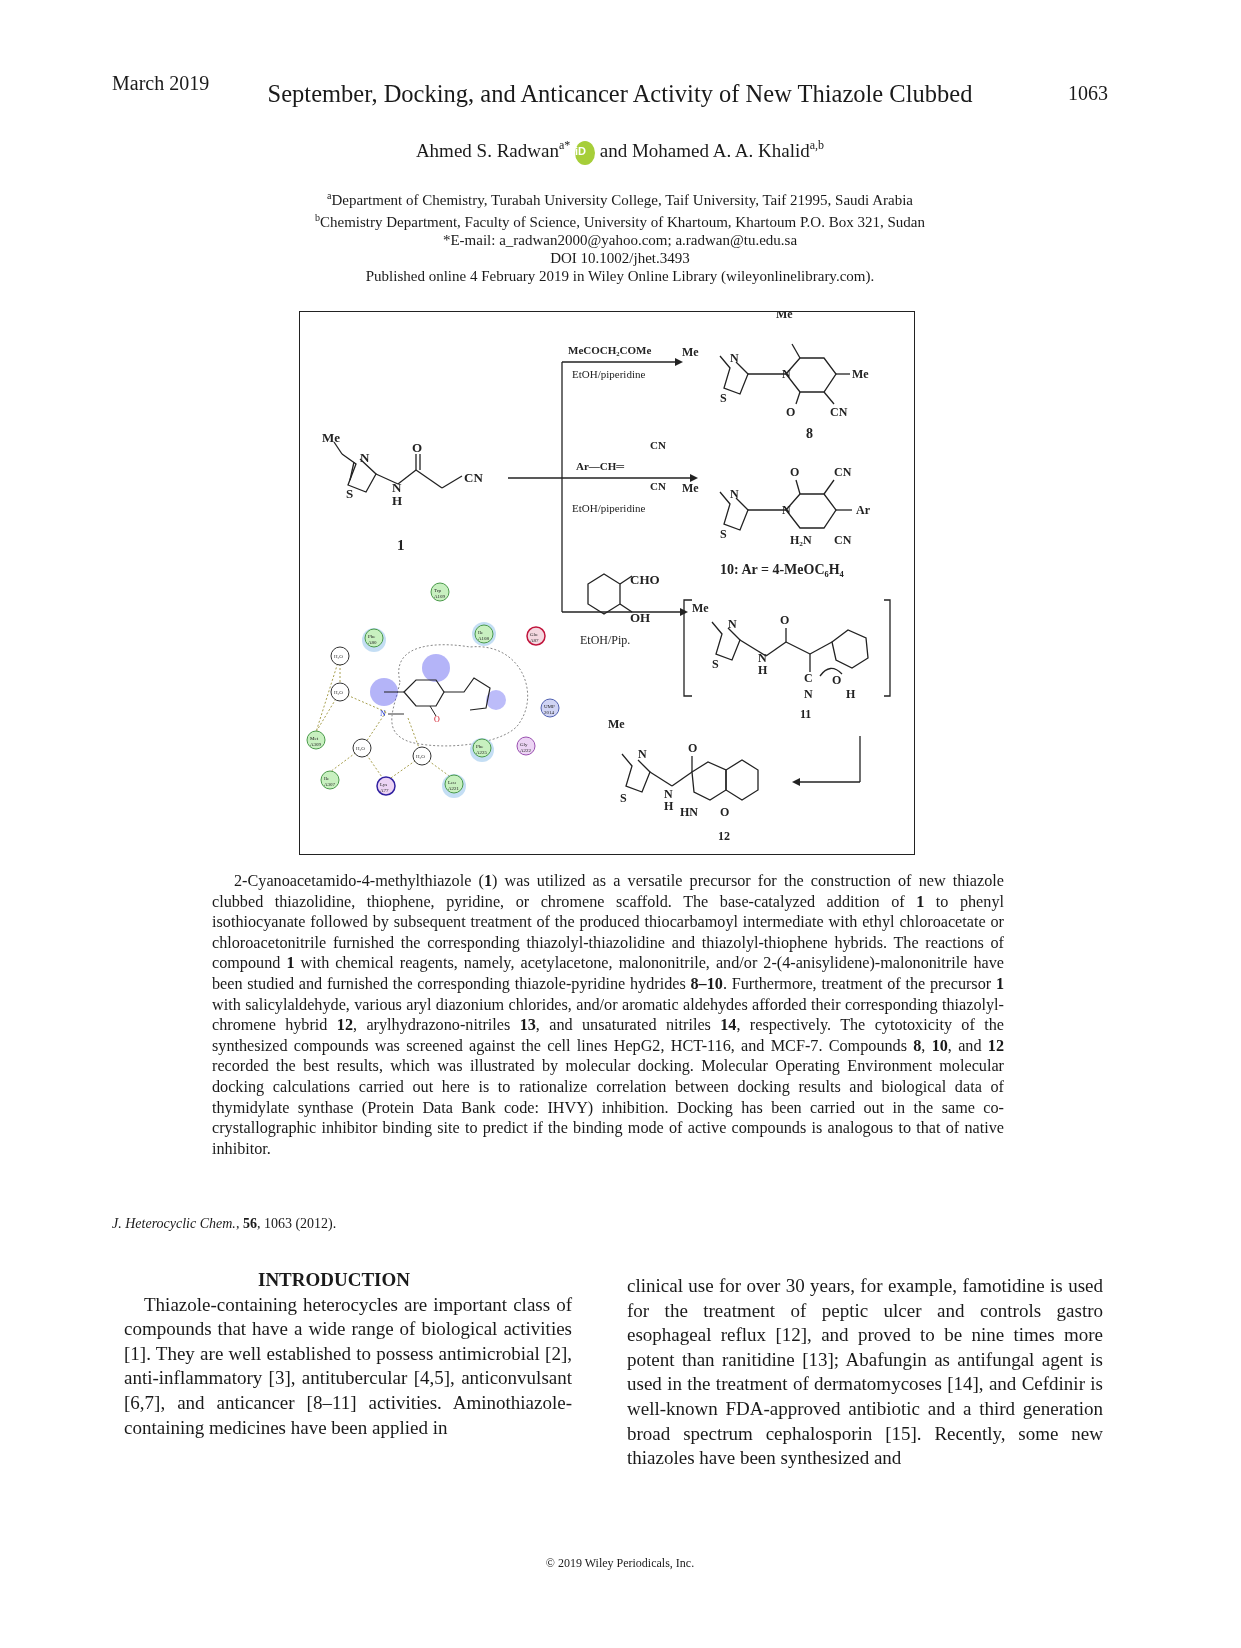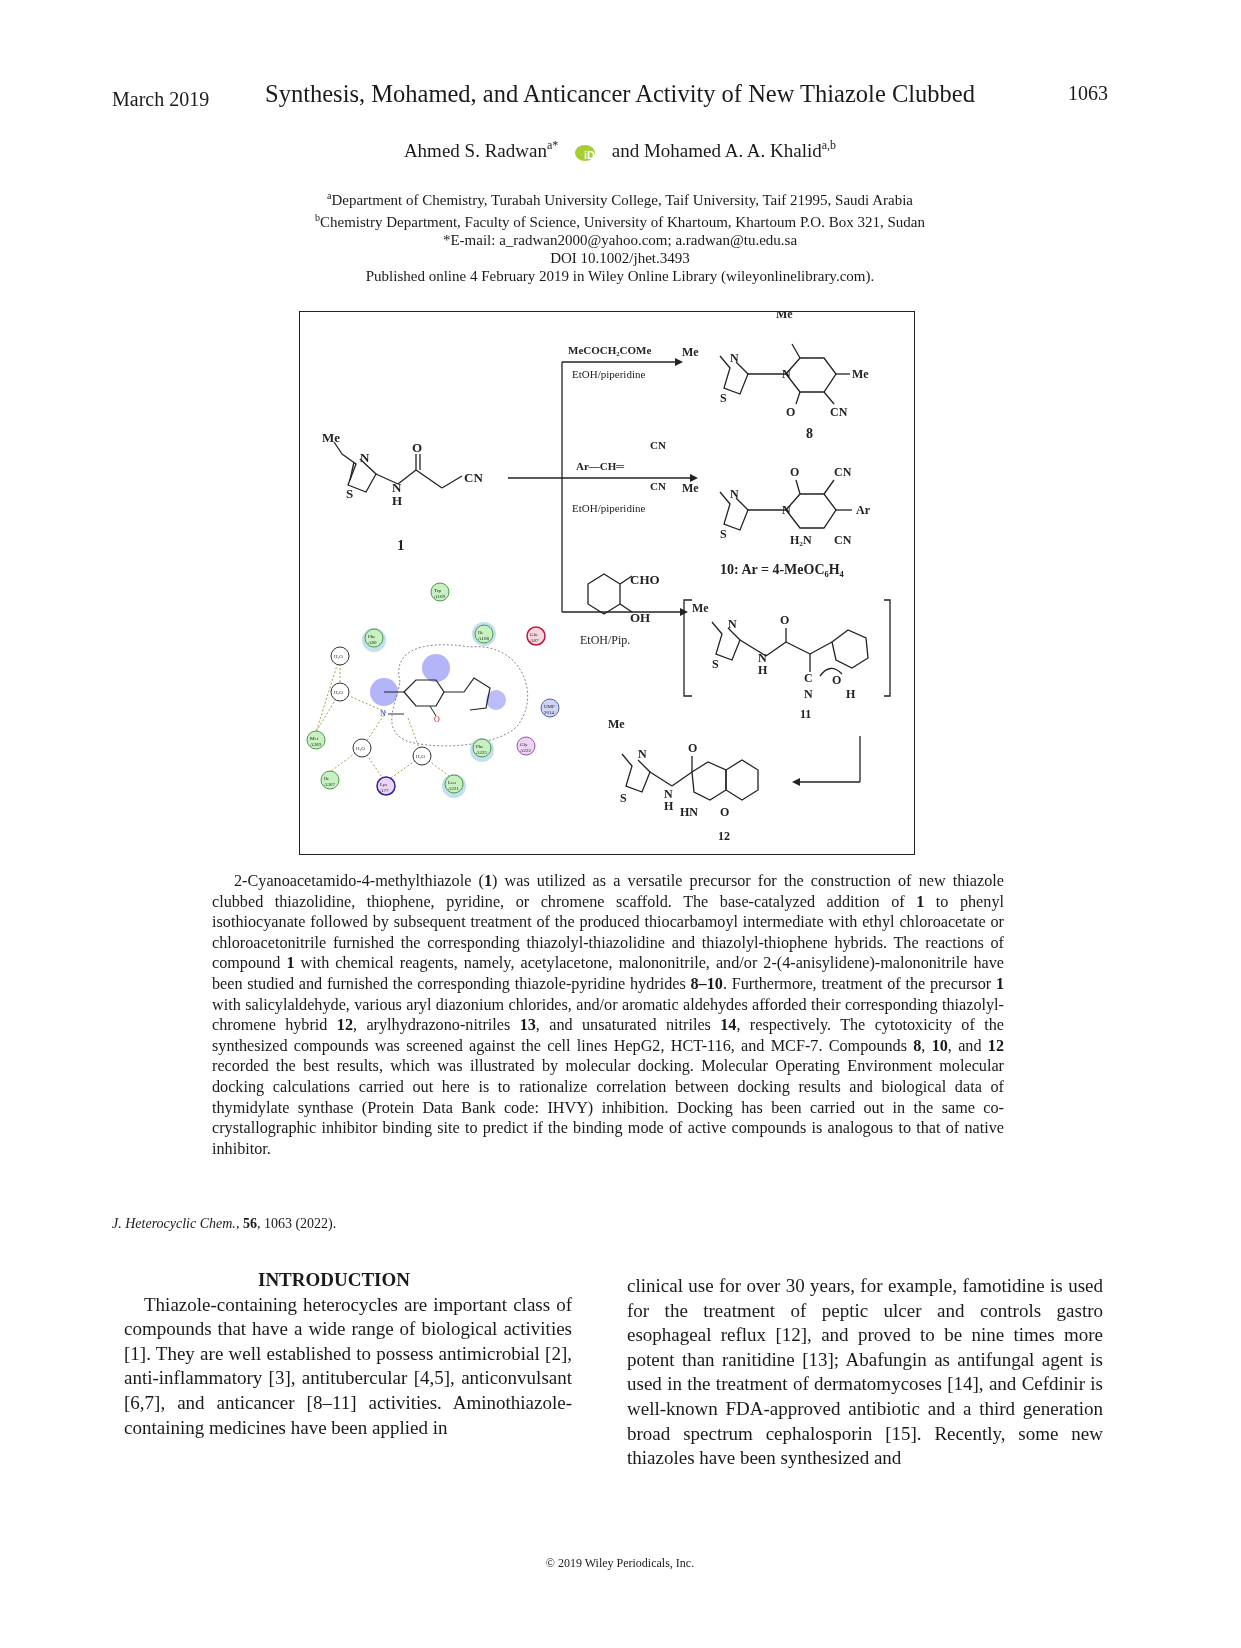--- a/index.html
+++ b/index.html
@@ -1,26 +1,26 @@
 <!DOCTYPE html>
 <html><head>
 <meta charset="utf-8">
 <style>
   html, body { margin:0; padding:0; background:#ffffff; }
   body { width:1241px; height:1648px; position:relative; overflow:hidden;
          font-family:"Liberation Serif", "DejaVu Serif", serif; color:#1a1a1a; }
   .abs { position:absolute; }
-  .hdr-date { left:112px; top:88px; font-size:20px; }
+  .hdr-date { left:112px; top:72px; font-size:20px; }
   .hdr-page { left:1068px; top:82px; font-size:20px; }
   .title { left:230px; width:780px; top:80px; font-size:24.5px; line-height:27px; text-align:center; }
   .authors { left:300px; width:640px; top:140px; font-size:19px; text-align:center; }
   .authors sup { font-size:12px; vertical-align:top; position:relative; top:-2px; }
-  .orcid { display:inline-block; width:20px; height:16px; border-radius:50%; background:#a6ce39;
+  .orcid { display:inline-block; width:20px; height:24px; border-radius:50%; background:#a6ce39;
            color:#fff; font-family:"Liberation Sans", sans-serif; font-size:11px; line-height:20px;
-           text-align:right; vertical-align:middle; margin:0 12px; font-weight:bold; }
+           text-align:left; vertical-align:middle; margin:0 0; font-weight:bold; }
   .meta { left:200px; width:840px; top:187px; font-size:15px; line-height:18px; text-align:center; }
   .meta sup { font-size:10px; }
   .figure { left:299px; top:311px; width:616px; height:544px; border:1.5px solid #222; box-sizing:border-box; }
   .figure svg { position:absolute; left:0; top:0; }
   .abstract { left:212px; width:792px; top:871px; font-size:16.2px; line-height:20.6px; text-align:justify; }
   .abstract p { margin:0; text-indent:22px; }
   .cite { left:112px; top:1216px; font-size:14px; }
   .cite i { font-style:italic; }
   .col { top:1268px; width:476px; font-size:19px; line-height:24.6px; text-align:justify; }
   .col-left { left:96px; }
@@ -31,21 +31,21 @@
   .copyright { left:400px; width:440px; top:1556px; font-size:12px; text-align:center; }
   .figtxt { font-family:"Liberation Serif", serif; }
 </style>
 </head>
 <body>
 
 <div class="abs hdr-date">March 2019</div>
 <div class="abs hdr-page">1063</div>
 
 <div class="abs title">
-  <div>Synthesis, Mohamed, and Anticancer Activity of New Thiazole Clubbed</div>
+  <div>September, Docking, and Anticancer Activity of New Thiazole Clubbed</div>
 </div>
 
 <div class="abs authors">
   <span>Ahmed S. Radwan</span><sup>a*</sup>
   <span class="orcid">iD</span>
   <span>and</span>
   <span>Mohamed A. A. Khalid</span><sup>a,b</sup>
 </div>
 
 <div class="abs meta">
@@ -265,21 +265,21 @@
       </g>
     </g>
   </svg>
 </div>
 
 <div class="abs abstract">
   <p id="abstract-text"><span>2-Cyanoacetamido-4-methylthiazole (</span><b>1</b><span>) was utilized as a versatile precursor for the construction of new thiazole clubbed thiazolidine, thiophene, pyridine, or chromene scaffold. The base-catalyzed addition of </span><b>1</b><span> to phenyl isothiocyanate followed by subsequent treatment of the produced thiocarbamoyl intermediate with ethyl chloroacetate or chloroacetonitrile furnished the corresponding thiazolyl-thiazolidine and thiazolyl-thiophene hybrids. The reactions of compound </span><b>1</b><span> with chemical reagents, namely, acetylacetone, malononitrile, and/or 2-(4-anisylidene)-malononitrile have been studied and furnished the corresponding thiazole-pyridine hydrides </span><b>8–10</b><span>. Furthermore, treatment of the precursor </span><b>1</b><span> with salicylaldehyde, various aryl diazonium chlorides, and/or aromatic aldehydes afforded their corresponding thiazolyl-chromene hybrid </span><b>12</b><span>, arylhydrazono-nitriles </span><b>13</b><span>, and unsaturated nitriles </span><b>14</b><span>, respectively. The cytotoxicity of the synthesized compounds was screened against the cell lines HepG2, HCT-116, and MCF-7. Compounds </span><b>8</b><span>, </span><b>10</b><span>, and </span><b>12</b><span> recorded the best results, which was illustrated by molecular docking. Molecular Operating Environment molecular docking calculations carried out here is to rationalize correlation between docking results and biological data of thymidylate synthase (Protein Data Bank code: IHVY) inhibition. Docking has been carried out in the same co-crystallographic inhibitor binding site to predict if the binding mode of active compounds is analogous to that of native inhibitor.</span></p>
 </div>
 
 <div class="abs cite">
-  <i>J. Heterocyclic Chem.</i>, <b>56</b><span>, 1063 (2022).</span>
+  <i>J. Heterocyclic Chem.</i>, <b>56</b><span>, 1063 (2012).</span>
 </div>
 
 <div class="abs col col-left">
   <p class="sec-head">INTRODUCTION</p>
   <p class="body">Thiazole-containing heterocycles are important class of compounds that have a wide range of biological activities [1]. They are well established to possess antimicrobial [2], anti-inflammatory [3], antitubercular [4,5], anticonvulsant [6,7], and anticancer [8–11] activities. Aminothiazole-containing medicines have been applied in</p>
 </div>
 <div class="abs col col-right">
   <p>clinical use for over 30 years, for example, famotidine is used for the treatment of peptic ulcer and controls gastro esophageal reflux [12], and proved to be nine times more potent than ranitidine [13]; Abafungin as antifungal agent is used in the treatment of dermatomycoses [14], and Cefdinir is well-known FDA-approved antibiotic and a third generation broad spectrum cephalosporin [15]. Recently, some new thiazoles have been synthesized and</p>
 </div>
 

